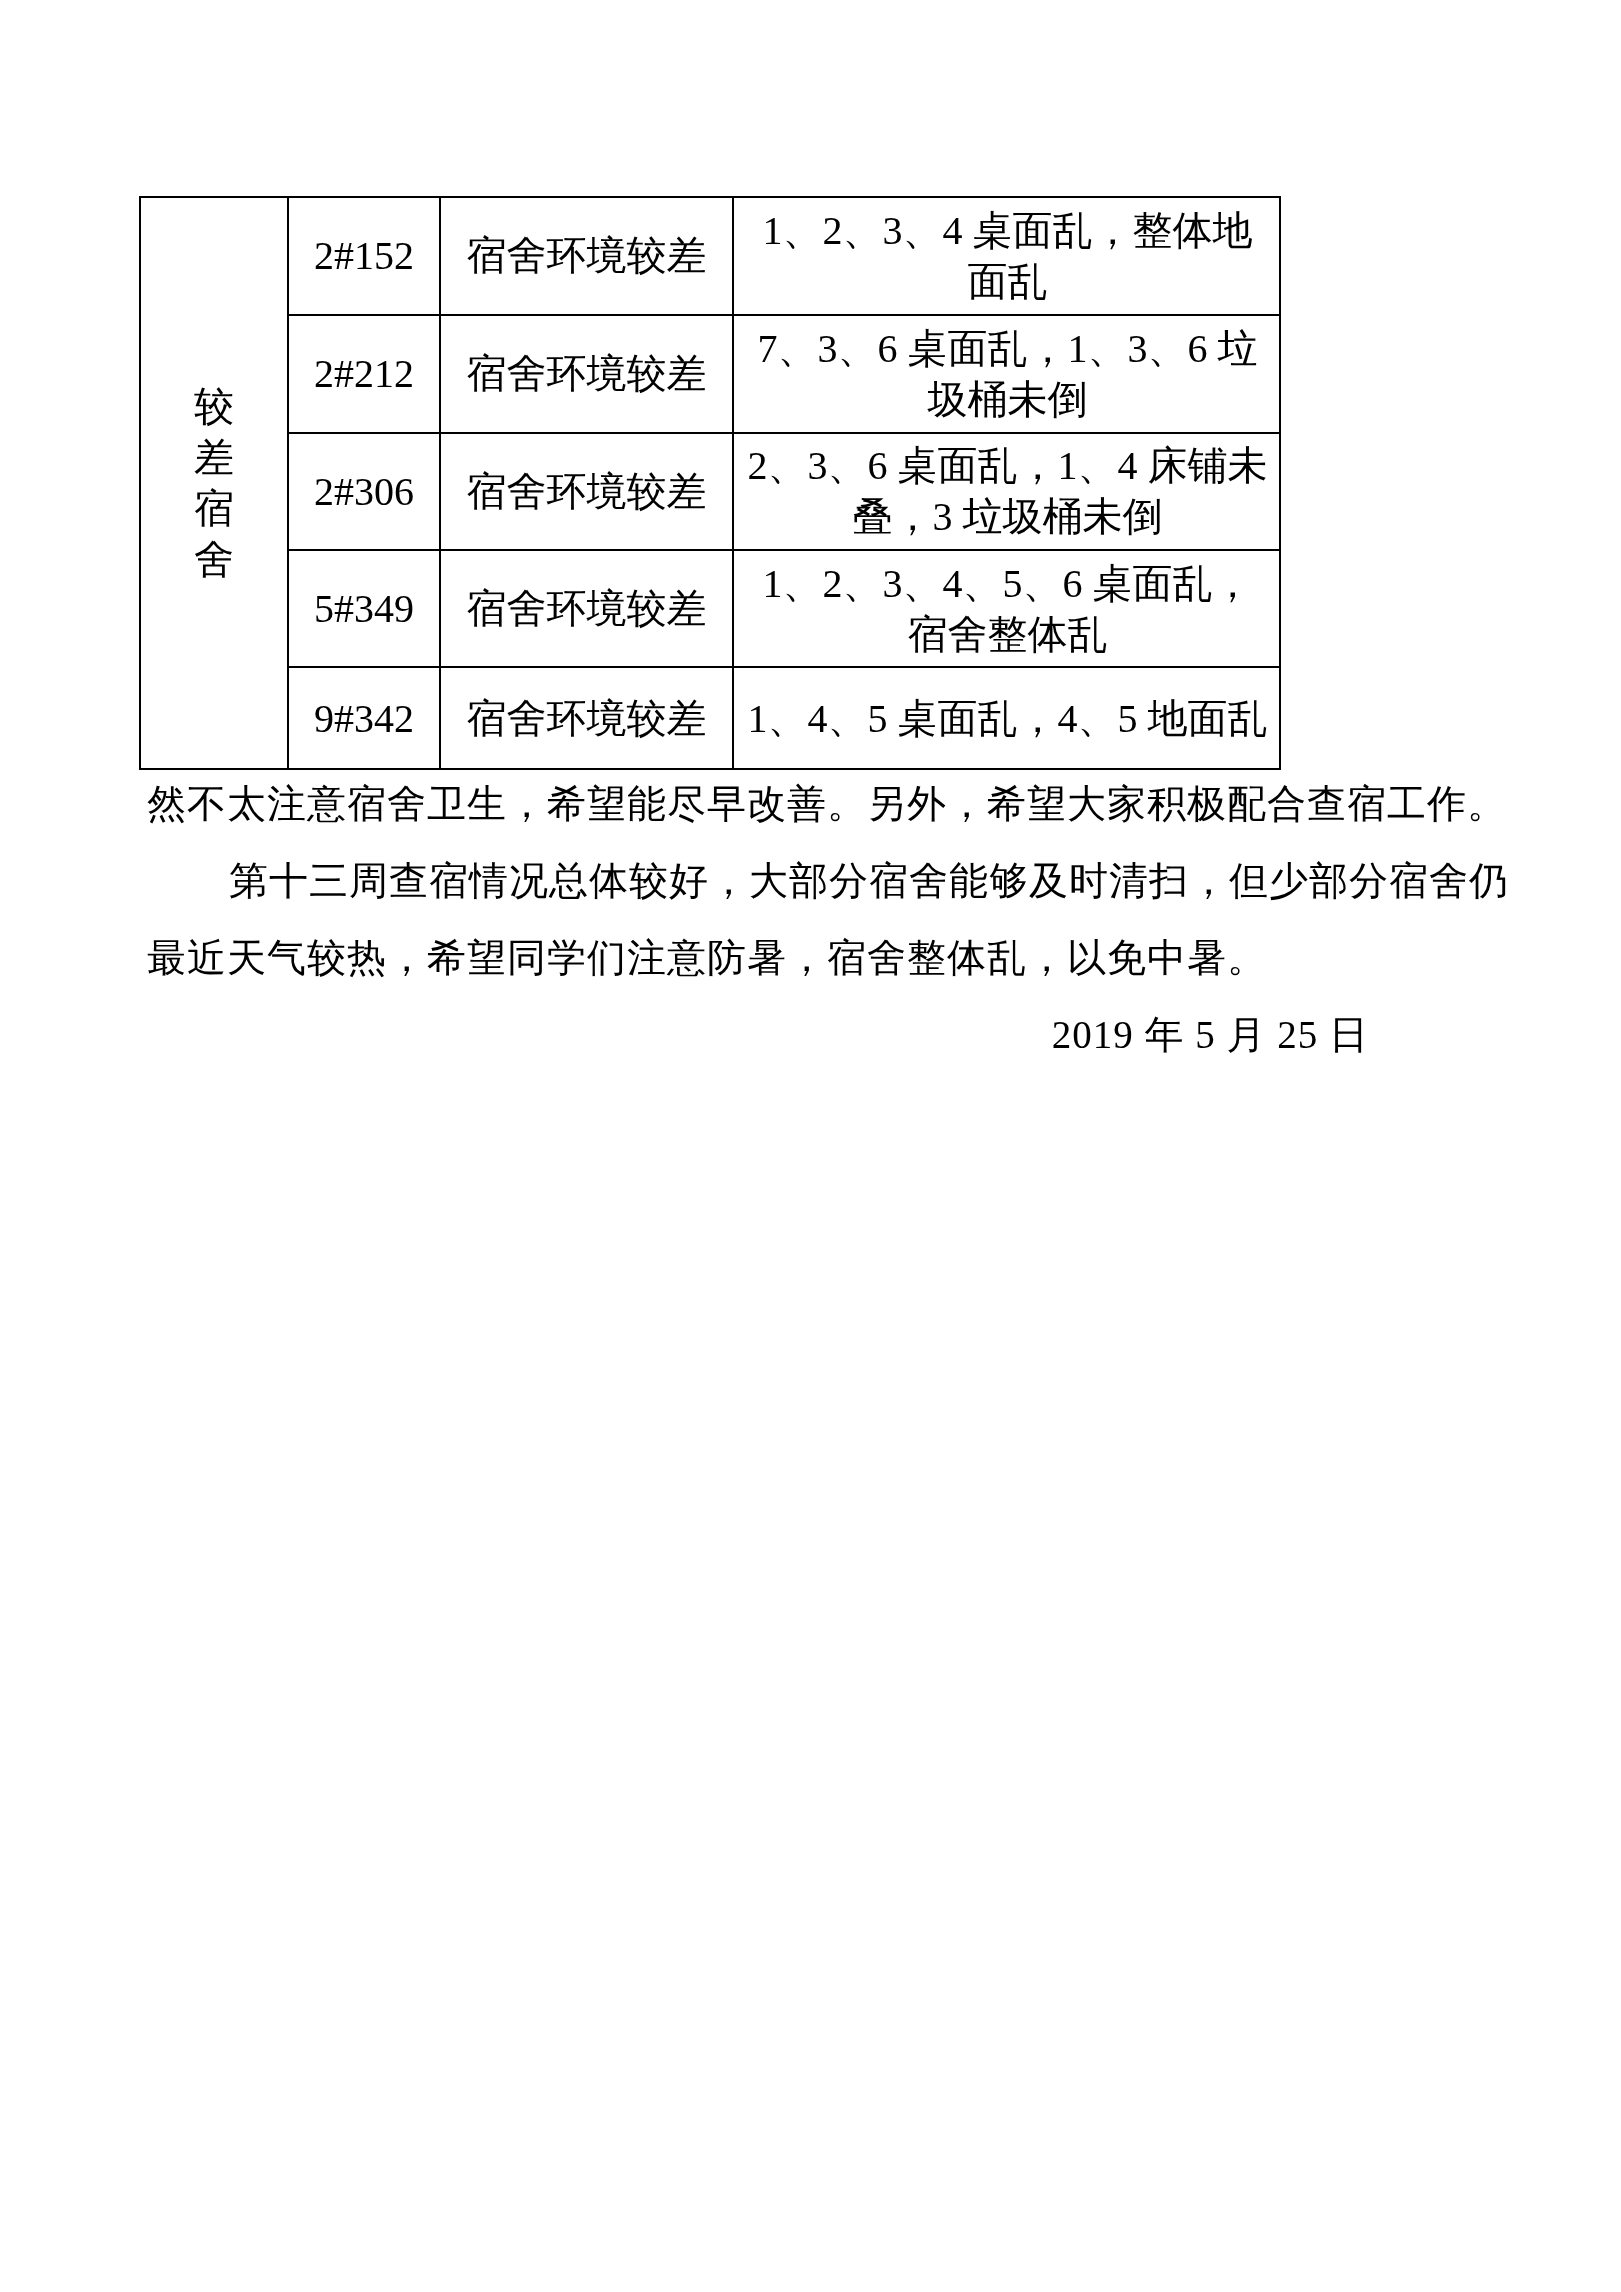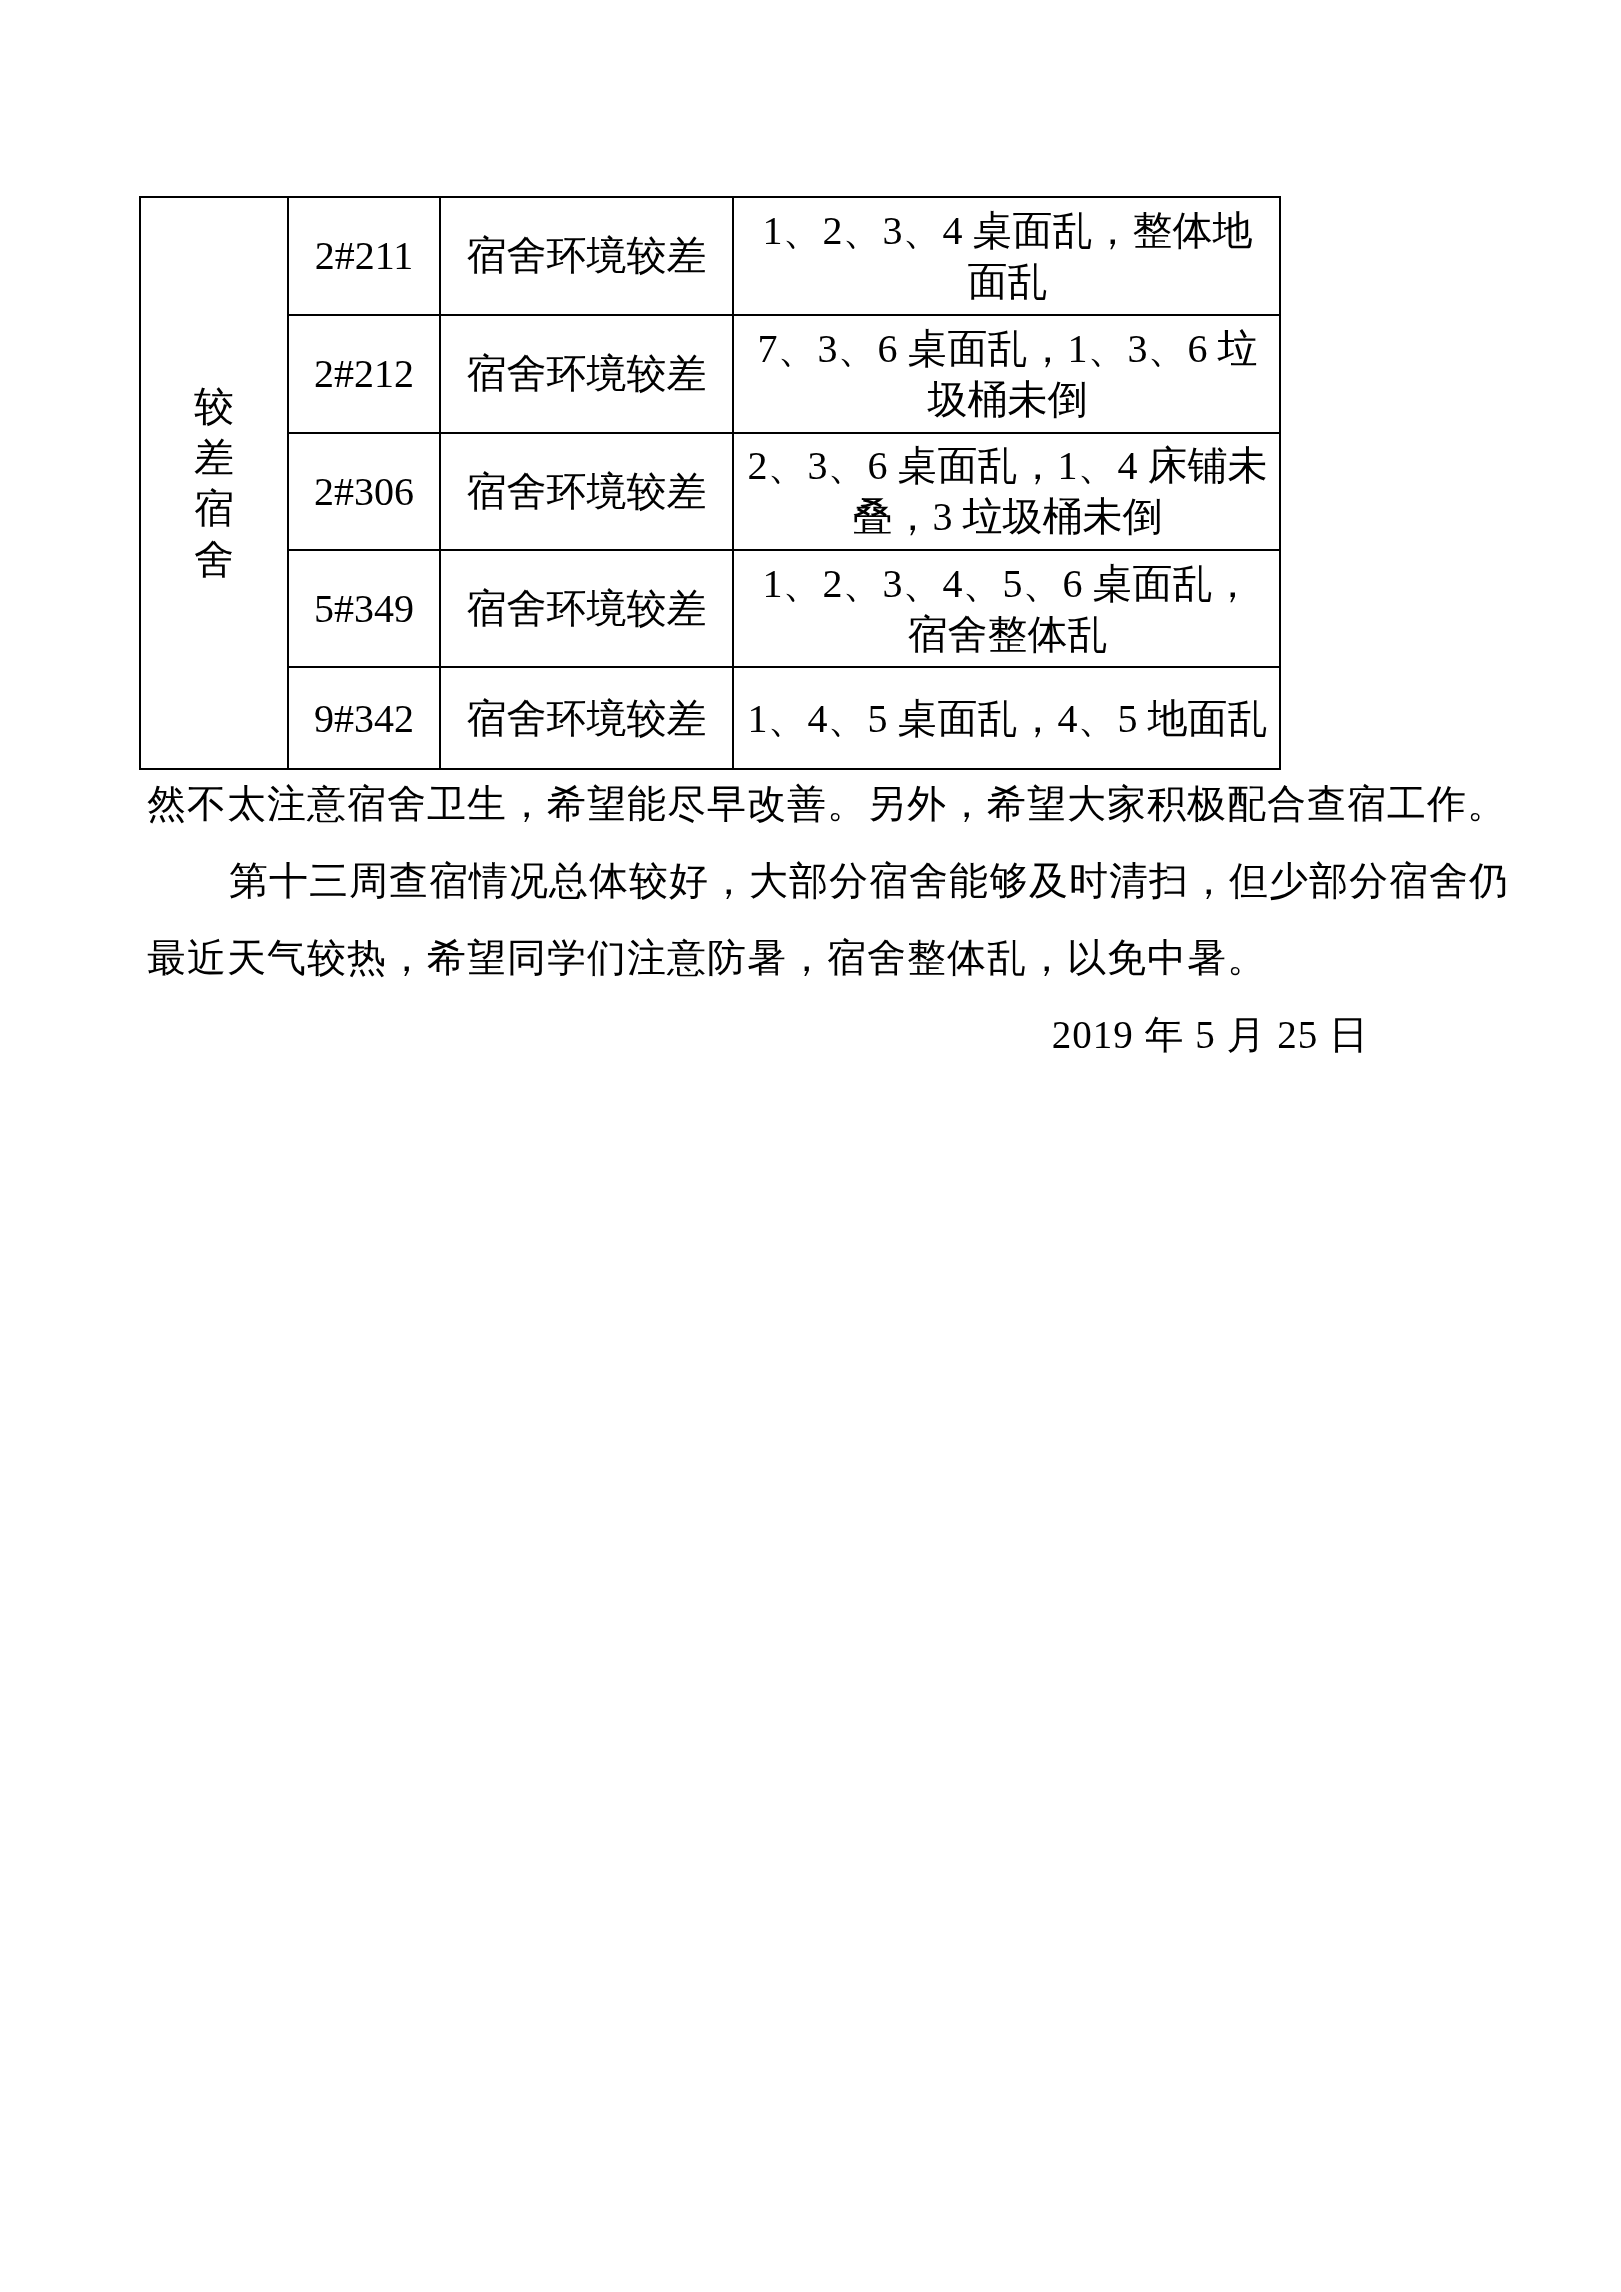--- a/index.html
+++ b/index.html
@@ -84,21 +84,21 @@
       <col style="width:152px">
       <col style="width:293px">
       <col style="width:547px">
     </colgroup>
     <tbody>
       <tr class="row-tall">
         <td class="group-cell" rowspan="5">较
 差
 宿
 舍</td>
-        <td class="room-cell">2#211</td>
+        <td class="room-cell">2#152</td>
         <td class="status-cell">宿舍环境较差</td>
         <td class="detail-cell">1、2、3、4 桌面乱，整体地
 面乱</td>
       </tr>
       <tr class="row-tall">
         <td class="room-cell">2#212</td>
         <td class="status-cell">宿舍环境较差</td>
         <td class="detail-cell">7、3、6 桌面乱，1、3、6 垃
 圾桶未倒</td>
       </tr>

